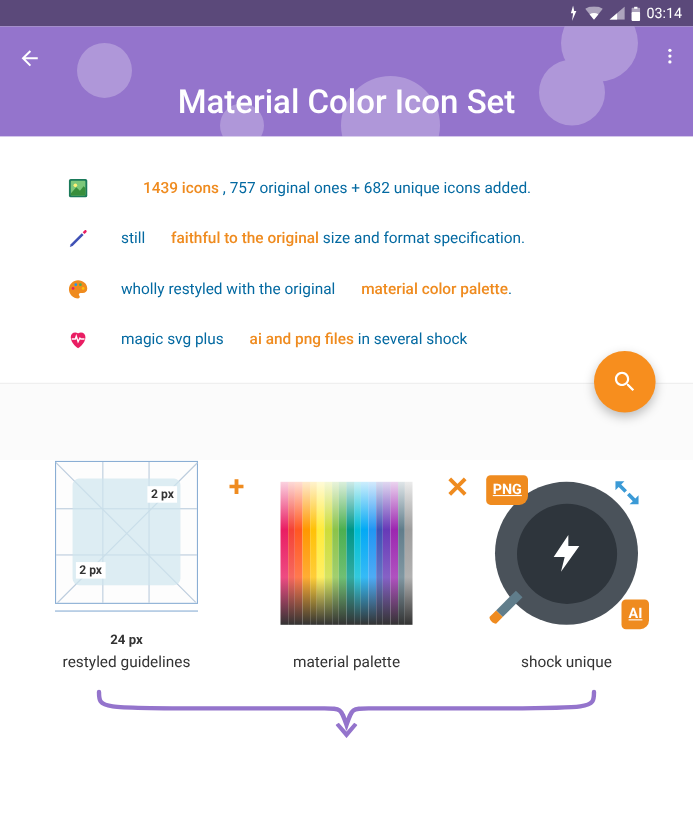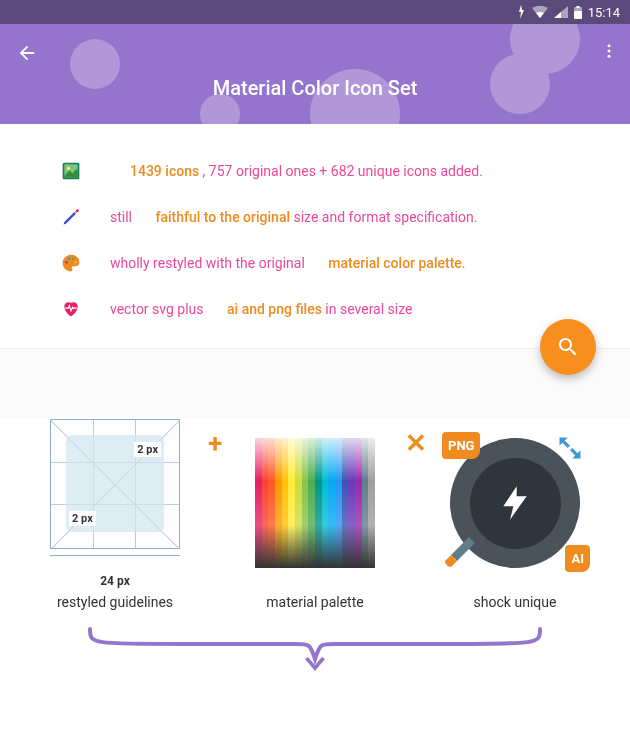--- a/index.html
+++ b/index.html
@@ -6,47 +6,47 @@
 body { font-family: -apple-system, Roboto, "Helvetica Neue", sans-serif; width: 630px; height: 755px; overflow: hidden; background: #fff; }
 
 .statusbar { background: #5b497a; height: 24px; display: flex; align-items: center; justify-content: flex-end; padding: 0 10px; gap: 6px; color: #fff; font-size: 13px; }
 .statusbar .sb-icon { display: inline-flex; align-items: center; }
 
 .appbar { background: #9474cc; position: relative; overflow: hidden; height: 100px; }
 .appbar .circles { position: absolute; inset: 0; opacity: 0.25; }
 .appbar .circles span { position: absolute; border-radius: 50%; background: #fff; }
 .appbar .back { position: absolute; left: 16px; top: 18px; color: #fff; }
 .appbar .menu { position: absolute; right: 12px; top: 18px; color: #fff; }
-.appbar h1 { color: #fff; font-weight: 500; font-size: 20px; text-align: center; position: absolute; left: 0; right: 0; top: 52px; }
+.appbar h1 { color: #fff; font-weight: 500; font-size: 30px; text-align: center; position: absolute; left: 0; right: 0; top: 52px; }
 
 .features { padding: 36px 60px 28px 60px; }
 .feat-row { display: flex; align-items: center; gap: 28px; margin-bottom: 24px; font-size: 14px; color: #333; }
 .feat-row .ficon { width: 22px; height: 22px; display: flex; align-items: center; justify-content: center; flex-shrink: 0; }
 .em { color: #ef8b1f; font-weight: 500; margin-left: 20px; }
-.normal { color: #ec4899; }
+.normal { color: #0369a1; }
 
 .divider-area { position: relative; height: 70px; background: #fbfbfb; border-top: 1px solid #eee; }
 .fab { position: absolute; right: 34px; top: -30px; width: 56px; height: 56px; border-radius: 50%; background: #f78e1e; display: flex; align-items: center; justify-content: center; box-shadow: 0 4px 10px rgba(0,0,0,0.25); }
 
 .trio { background: #fff; padding: 10px 40px 0 40px; display: flex; align-items: flex-start; justify-content: space-between; }
 .trio .cell { text-align: center; width: 150px; }
 .trio .op { color: #ef8b1f; font-size: 26px; font-weight: bold; width: 20px; text-align: center; }
 .trio .imgbox { height: 150px; display: flex; align-items: center; justify-content: center; margin-bottom: 16px; }
 .trio .cap { font-size: 14px; color: #333; }
 
 .grid-guide { width: 130px; height: 130px; position: relative; border: 1px solid #8aaed4; background: #fdfdfd; }
 .grid-guide::before, .grid-guide::after { content: ""; position: absolute; background: rgba(120,160,200,0.25); }
 .grid-guide .gl { position: absolute; background: #bcd; }
 .grid-label { position: absolute; font-size: 11px; font-weight: bold; background: #fff; padding: 1px 3px; color: #333; }
 
 .palette-box { width: 120px; height: 130px; display: flex; }
 .palette-box span { flex: 1; }
 
 .magic-box { width: 130px; height: 130px; position: relative; background: #4a525a; border-radius: 50%; }
-.badge-png, .badge-ai { position: absolute; background: #ef8b1f; color: #fff; font-size: 13px; font-weight: bold; padding: 6px 6px; border-radius: 4px 4px 8px 4px; }
+.badge-png, .badge-ai { position: absolute; background: #ef8b1f; color: #fff; font-size: 13px; font-weight: bold; padding: 6px 6px; border-radius: 4px 4px 8px 4px; text-decoration: underline; }
 .badge-png { top: -6px; left: -8px; }
 .badge-ai { bottom: -4px; right: -10px; margin-top: 40px; }
 
 .brace { margin: 14px 80px 0 80px; height: 40px; position: relative; }
 .brace svg { width: 100%; height: 100%; }
 .brace-chevron { position: absolute; left: 50%; bottom: -12px; transform: translateX(-50%); color: #9474cc; font-size: 20px; }
 </style>
 </head>
 <body>
 
@@ -68,21 +68,21 @@
         <path fill="#fff" d="M0 12 L7 12 L7 6 Z"></path>
       </svg>
     </span>
   <span class="sb-icon">
       <svg width="8" height="13" viewBox="0 0 8 13">
         <rect x="0" y="1" width="8" height="12" fill="#fff" opacity="0.5" rx="1"></rect>
         <rect x="0" y="5" width="8" height="8" fill="#fff" rx="1"></rect>
         <rect x="2.5" y="0" width="3" height="2" fill="#fff"></rect>
       </svg>
     </span>
-  <span>15:14</span>
+  <span>03:14</span>
 </div>
 
 <div class="appbar">
   <div class="circles">
     <span style="width:50px;height:50px;top:15px;left:70px;"></span>
     <span style="width:90px;height:90px;top:45px;left:310px;"></span>
     <span style="width:70px;height:70px;top:-20px;right:50px;"></span>
     <span style="width:40px;height:40px;bottom:-10px;left:200px;"></span>
     <span style="width:60px;height:60px;top:30px;right:80px;"></span>
   </div>
@@ -134,21 +134,21 @@
       </div>
     <div><span class="normal">wholly restyled with the original </span><span class="em">material color palette</span><span class="normal">.</span></div>
   </div>
   <div class="feat-row" style="margin-bottom:0">
     <div class="ficon">
         <svg width="20" height="20" viewBox="0 0 24 24">
           <path fill="#e91e63" d="M12 21s-8-5-8-12c0-3 2-5 5-5 2 0 3 1 3 1s1-1 3-1c3 0 5 2 5 5 0 7-8 12-8 12z"></path>
           <path stroke="#fff" stroke-width="1.5" fill="none" d="M5 11 H9 L10 8 L12 14 L14 10 L15 11 H19"></path>
         </svg>
       </div>
-    <div><span class="normal">vector svg plus </span><span class="em">ai and png files</span><span class="normal"> in several size</span></div>
+    <div><span class="normal">magic svg plus </span><span class="em">ai and png files</span><span class="normal"> in several shock</span></div>
   </div>
 </div>
 
 <div class="divider-area">
   <div class="fab">
     <svg width="24" height="24" viewBox="0 0 24 24">
         <path fill="#fff" d="M15.5 14h-.8l-.3-.3c1-1.2 1.6-2.7 1.6-4.2C16 5.9 13.1 3 9.5 3S3 5.9 3 9.5 5.9 16 9.5 16c1.6 0 3-.6 4.2-1.6l.3.3v.8l5 5L20.5 19l-5-5zm-6 0C7 14 5 12 5 9.5S7 5 9.5 5 14 7 14 9.5 12 14 9.5 14z"></path>
       </svg>
   </div>
 </div>

